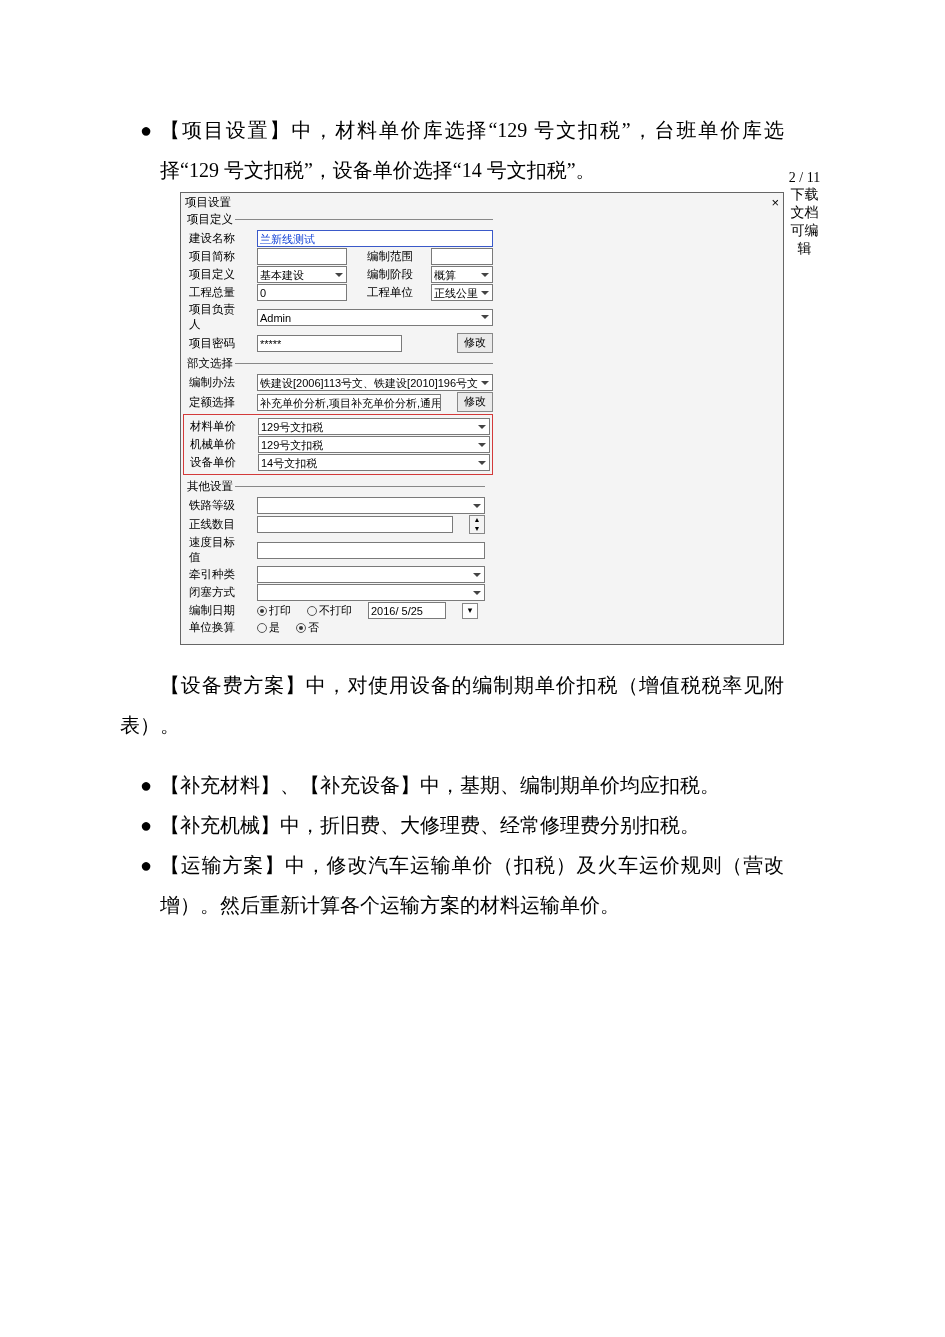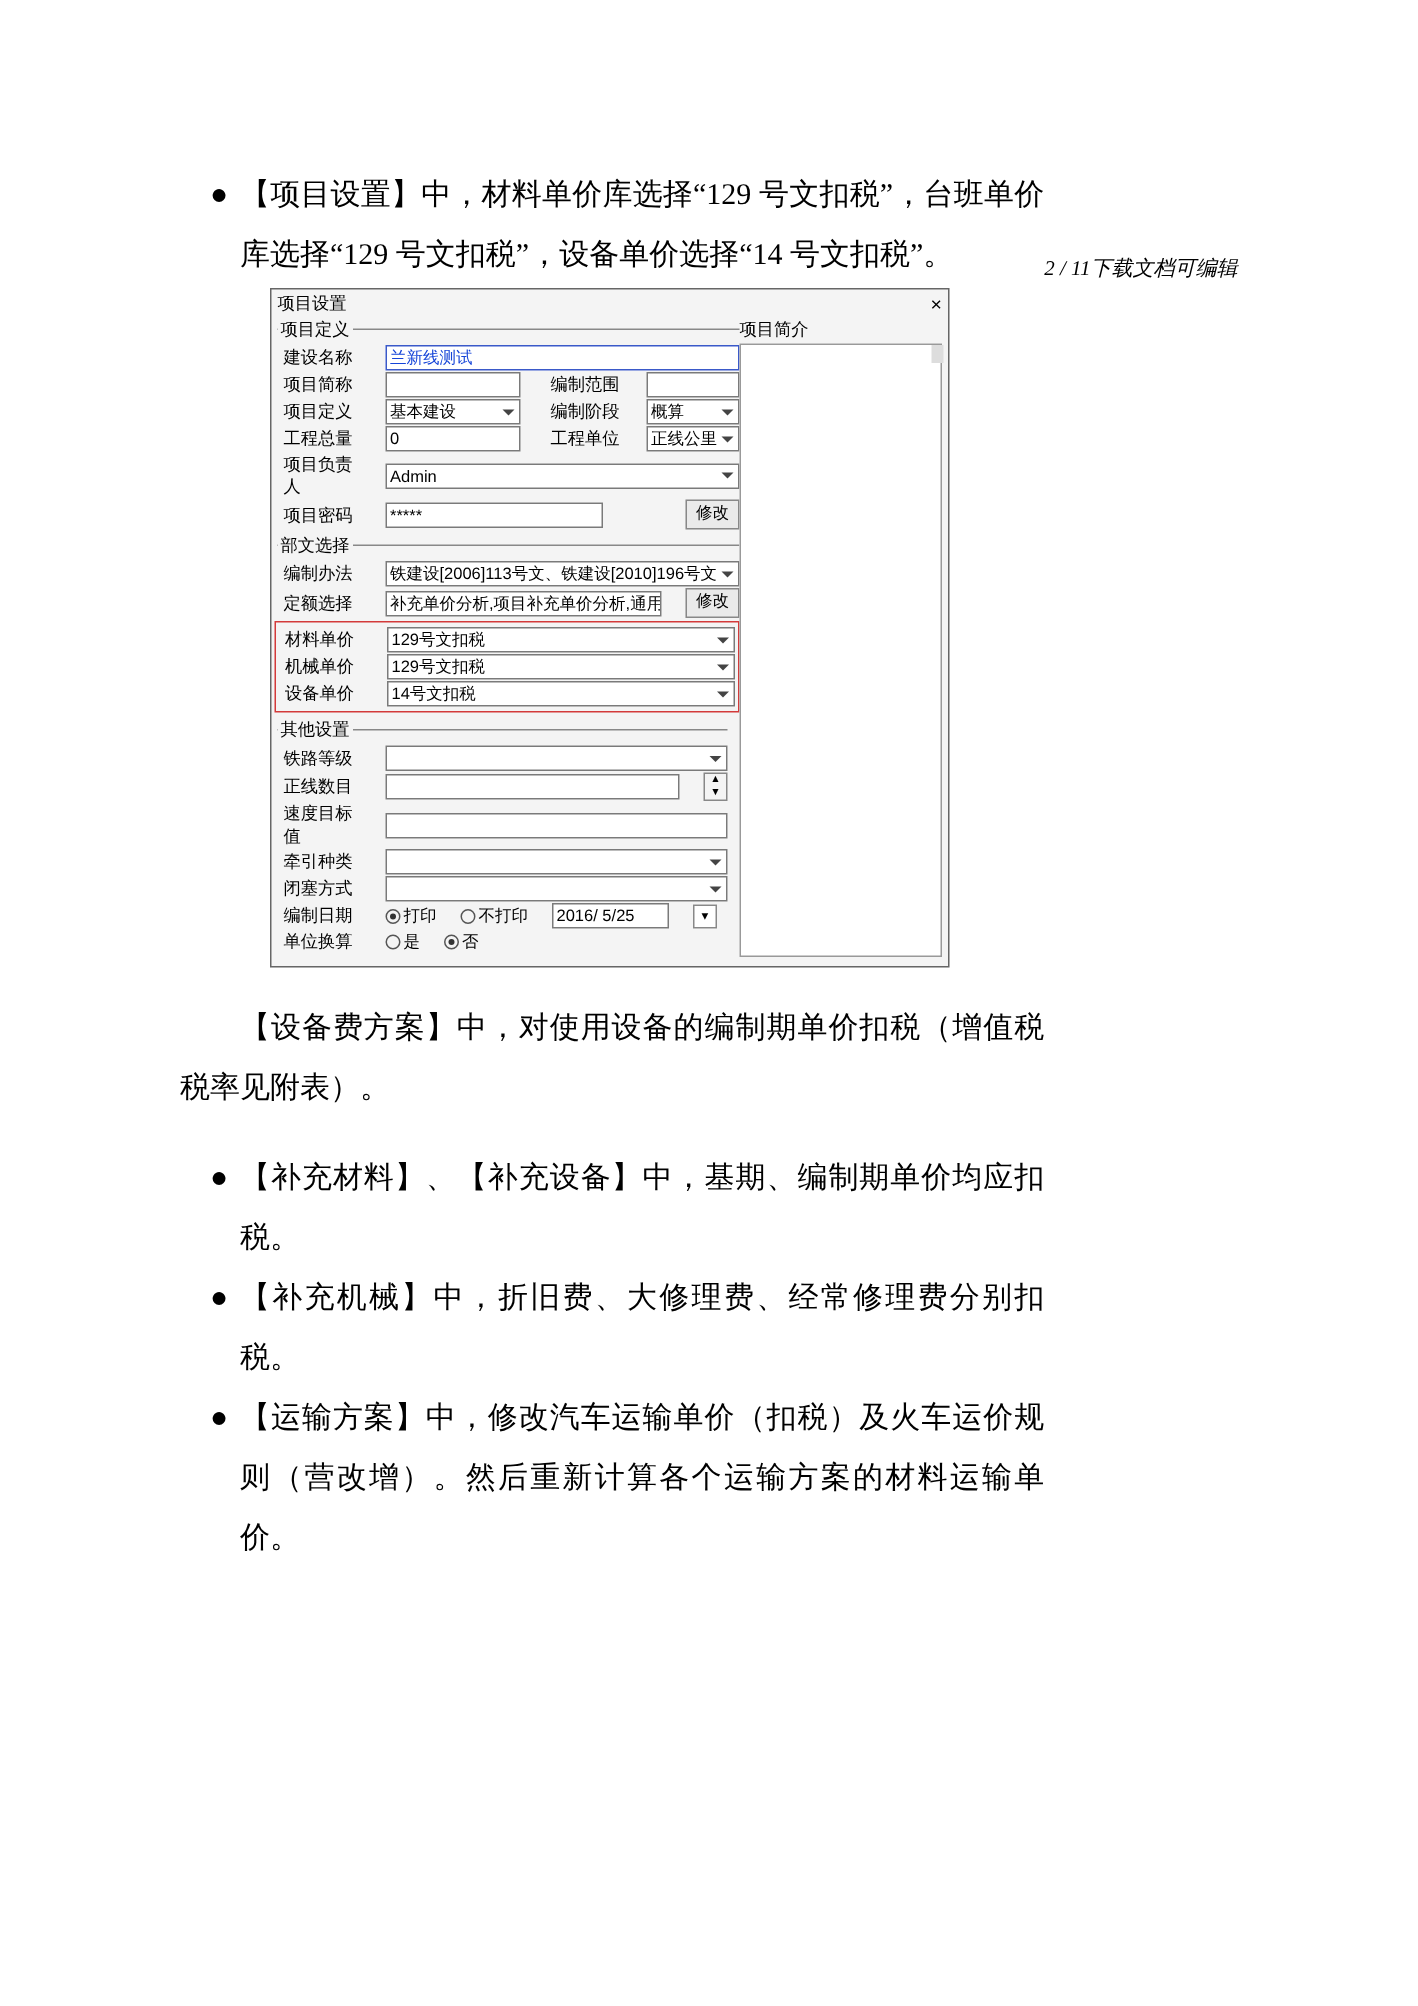--- a/index.html
+++ b/index.html
@@ -36,21 +36,21 @@
     position: relative;
   }
   ul.bullets li::before {
     content: "●";
     position: absolute;
     left: 1em;
     top: 0;
   }
   
   .dialog {
-    width: 453px;
+    width: 604px;
     margin: 2px 0 8px 60px;
     border: 1px solid #666;
     background: #f4f4f4;
     font-family: "SimSun", "宋体", sans-serif;
     font-size: 11.5px;
     color: #000;
     box-sizing: border-box;
   }
   .dialog-title-row {
     display: flex;
@@ -150,21 +150,20 @@
   }
   .cal-icon { width:14px; height:14px; border:1px solid #888; background:#fff; font-size:9px; line-height:12px; text-align:center;}
   .spin { width:14px; height:17px; border:1px solid #888; display:flex; flex-direction:column; }
   .spin div { flex:1; font-size:7px; text-align:center; line-height:7px;}
   .footer {
     text-align: center;
     font-size: 14px;
     font-family: "SimSun","宋体",serif;
     color: #000;
     padding-top: 60px;
-    font-style: italic;
   }
 </style>
 </head>
 <body>
 
 <div class="page">
   <div class="content">
 
     <ul class="bullets body-text">
       <li>【项目设置】中，材料单价库选择“129 号文扣税”，台班单价库选择“129 号文扣税”，设备单价选择“14 号文扣税”。</li>
@@ -287,26 +286,20 @@
                   <span>是</span>
                 </span>
               <span class="radio">
                   <span class="radio-dot"></span>
                   <span>否</span>
                 </span>
             </div>
           </fieldset>
 
         </div>
-        <div class="right-col">
-          <span>项目简介</span>
-          <div class="right-area">
-            <div class="scroll-hint"></div>
-          </div>
-        </div>
       </div>
     </div>
 
     <p class="body-text indent">【设备费方案】中，对使用设备的编制期单价扣税（增值税税率见附表）。</p>
 
     <ul class="bullets body-text">
       <li>【补充材料】、【补充设备】中，基期、编制期单价均应扣税。</li>
       <li>【补充机械】中，折旧费、大修理费、经常修理费分别扣税。</li>
       <li>【运输方案】中，修改汽车运输单价（扣税）及火车运价规则（营改增）。然后重新计算各个运输方案的材料运输单价。</li>
     </ul>

